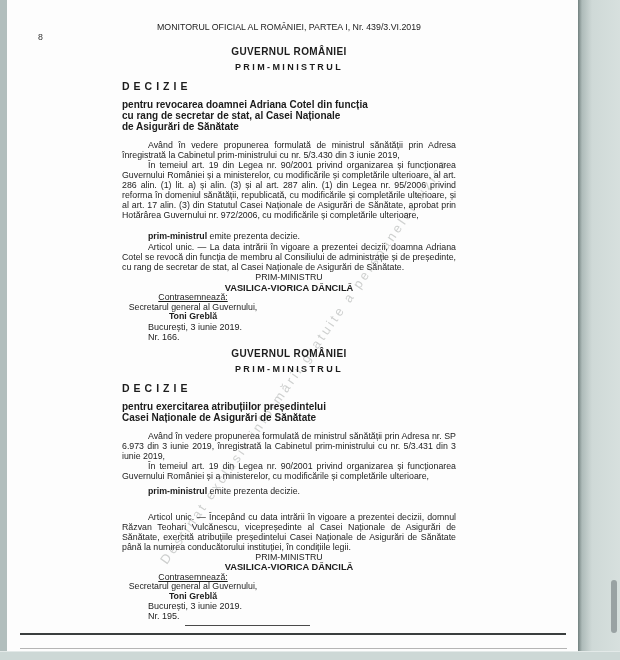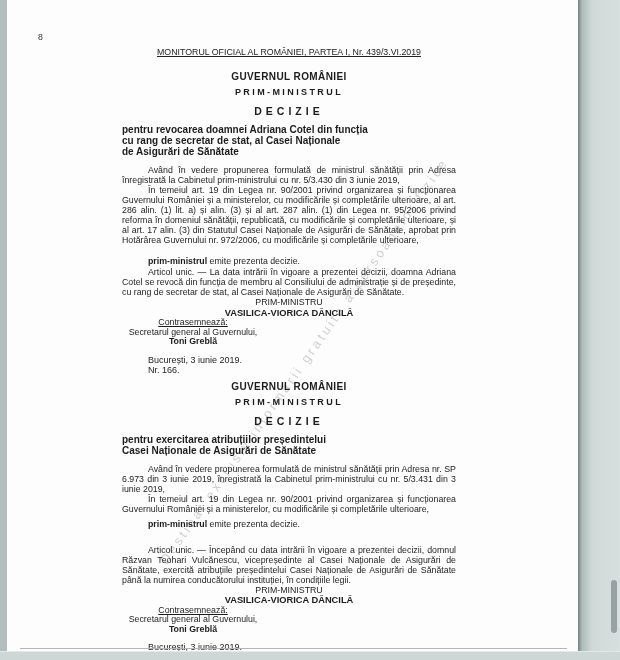--- a/index.html
+++ b/index.html
@@ -24,44 +24,44 @@
   .watermark {
     position:absolute; left:150px; top:558px; white-space:nowrap;
     transform:rotate(-55deg); transform-origin:0 0;
     font-size:13px; letter-spacing:3px; color:#c6c8c7; opacity:.85;
     pointer-events:none;
   }
 
   .pagenum { position:absolute; left:31px; top:32px; font-size:8.8px; color:#333; }
   .content { position:absolute; left:115px; top:0; width:334px; }
 
-  .doc-header { padding-top:47px; text-align:center; font-size:8.8px; line-height:11px; color:#222;text-decoration:underline; }
+  .doc-header { padding-top:22px; text-align:center; font-size:8.8px; line-height:11px; color:#222; }
 
   .gov   { margin-top:13px; text-align:center; font-weight:bold; font-size:10px;  line-height:11px; letter-spacing:.4px; }
   .pm    { margin-top:5px;  text-align:center; font-weight:bold; font-size:9px;   line-height:11px; letter-spacing:2.4px; }
-  .dtype { margin-top:7px;  text-align:center; font-weight:bold; font-size:10.5px;line-height:12px; letter-spacing:4px; }
+  .dtype { margin-top:7px;  font-weight:bold; font-size:10.5px;line-height:12px; letter-spacing:4px; }
   .dtitle{ margin-top:7px;  text-align:left; font-weight:bold; font-size:10px;  line-height:11px; }
   .dtitle div { margin:0; }
 
   p { margin:0; }
   .body { font-size:8.8px; line-height:10px; text-align:justify; }
   .indent { text-indent:26px; }
   .p1 { margin-top:8px; }
   .enact1 { margin-top:11px; }
   .enact2 { margin-top:5px; }
   .art { margin-top:1px; }
   .art2 { margin-top:16px; }
 
   .sig-role { margin-top:1px; text-align:center; font-size:8.8px; line-height:9.5px; }
   .sig-name { text-align:center; font-weight:bold; font-size:9.3px; line-height:10px; }
   .countersign { margin-top:.5px; width:142px; text-align:center;
                  font-size:8.8px; line-height:9.5px; }
   .cs-label { text-decoration:underline; }
   .cs-name  { font-weight:bold; }
-  .place-date { margin-top:8px; margin-left:26px; font-size:9px; line-height:10px; }
+  .place-date { margin-top:0; margin-left:26px; font-size:9px; line-height:10px; }
   .doc-number { margin-left:26px; font-size:9px; line-height:10px; }
 
   .gov2 { margin-top:6px; }
 
   .rule-short { margin:4px 0 0 63px; width:125px; height:0; border-top:1px solid #4a4a4a; }
   .rule-thick { margin:7px 0 0 -102px; width:546px; height:2px; background:#3a3e3e; }
   .page-bottom-line { position:absolute; left:13px; top:648px; width:547px; height:0; border-top:1px solid #b5b5b5; }
 </style>
 </head>
 <body>

